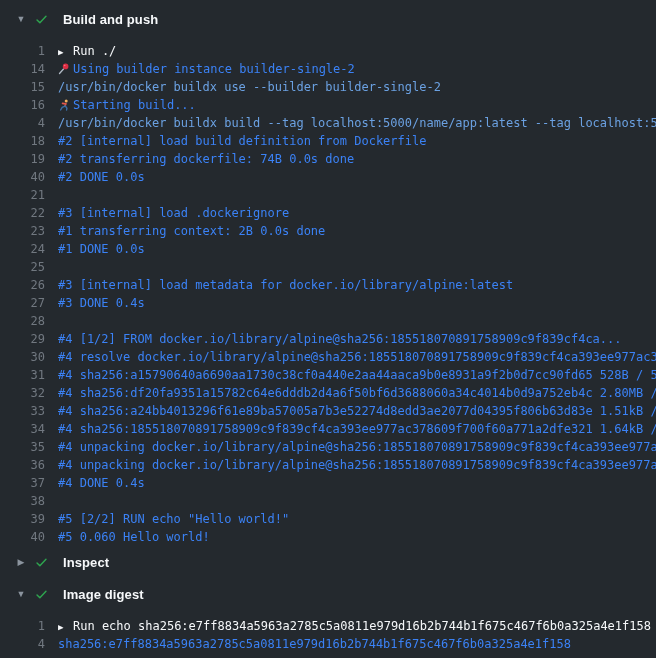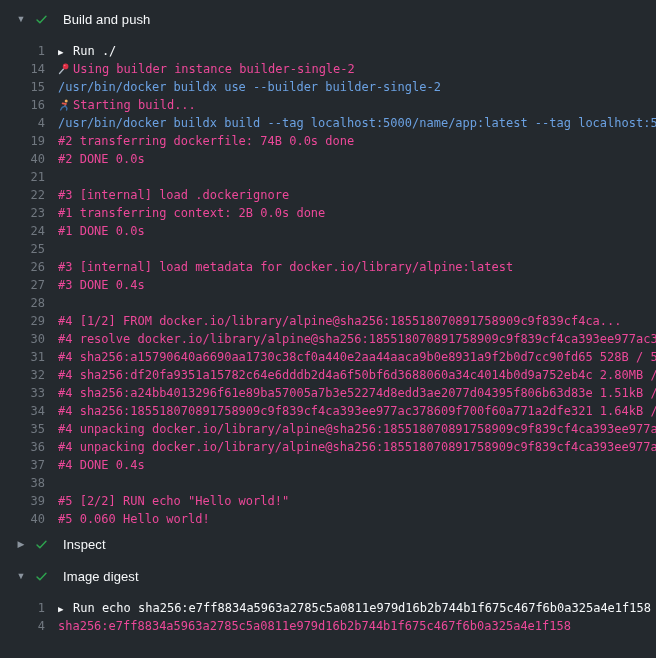--- a/index.html
+++ b/index.html
@@ -19,39 +19,39 @@
     cursor:pointer;
     user-select:none;
   }
   .chevron{
     width:22px;flex:none;text-align:center;
     color:#8b949e;font-size:9px;line-height:28px;
   }
   .check{width:18px;flex:none;display:flex;align-items:center;justify-content:flex-start;margin-left:3px;}
   .section-title{
     color:#f6f8fa;
-    font-size:13px;font-weight:400;
+    font-size:13px;font-weight:700;
     margin-left:10px;
     letter-spacing:.1px;
   }
   .log-lines{padding:9px 0 2px 0;}
   .log-line{
     display:flex;height:18px;line-height:18px;
     font-family:"DejaVu Sans Mono","Liberation Mono",monospace;
     font-size:12px;
     white-space:pre;
   }
   .line-num{
     width:45px;flex:none;text-align:right;
     color:#717880;
   }
   .line-content{
     flex:1;
     padding-left:13px;
-    color:#ec4899;
+    color:#3b82f6;
     white-space:pre;
     overflow:hidden;
   }
   .log-line.command .line-content{color:#6ba1e2;font-weight:400;}
   .log-line.group .line-content{color:#f6f8fa;}
   .inline-icon{
     display:inline-block;width:15px;
     vertical-align:middle;
   }
   .inline-icon svg{vertical-align:-1px;}
@@ -104,20 +104,24 @@
                 <path d="M7.1 7.1 L4.2 8.3 L2.6 11" fill="none" stroke="#3b6ea5" stroke-width="1.4" stroke-linecap="round"></path>
                 <path d="M7.3 7 L8.9 9.2 L8.6 11" fill="none" stroke="#3b6ea5" stroke-width="1.4" stroke-linecap="round"></path>
               </svg></span>Starting build...</span>
   </div>
 
   <div class="log-line command">
     <span class="line-num">4</span>
     <span class="line-content">/usr/bin/docker buildx build --tag localhost:5000/name/app:latest --tag localhost:5000/name/app:1.0.0 --file ./Dockerfile .</span>
   </div>
 
+  <div class="log-line">
+    <span class="line-num">18</span>
+    <span class="line-content">#2 [internal] load build definition from Dockerfile</span>
+  </div>
 
   <div class="log-line">
     <span class="line-num">19</span>
     <span class="line-content">#2 transferring dockerfile: 74B 0.0s done</span>
   </div>
 
   <div class="log-line">
     <span class="line-num">40</span>
     <span class="line-content">#2 DONE 0.0s</span>
   </div>

